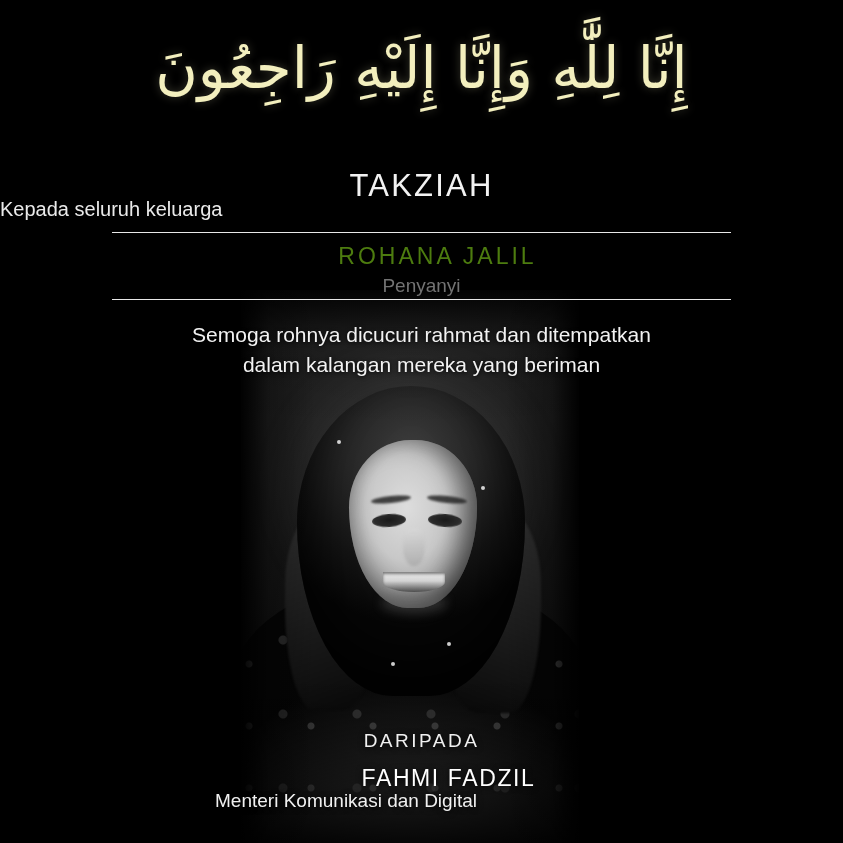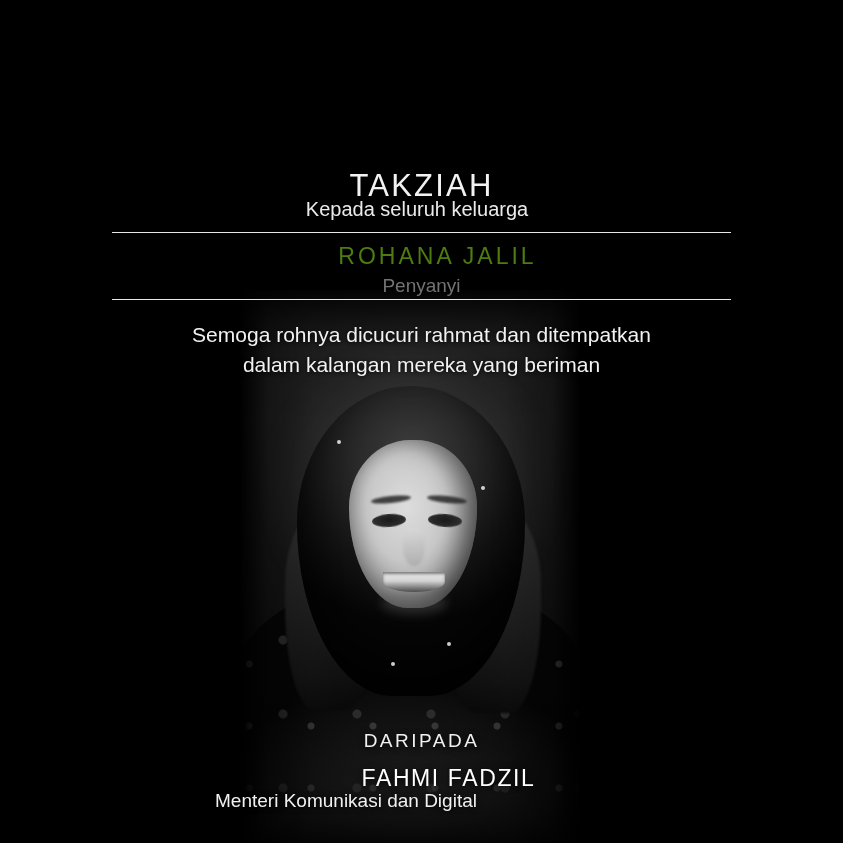--- a/index.html
+++ b/index.html
@@ -224,24 +224,22 @@
     text-align: center;
     font-size: 31px;
     letter-spacing: 2.2px;
     color: #f2f2f2;
   }
   #takziah-sub {
     position: absolute;
     top: 198px;
     left: 0;
     width: 818px;
-    text-align: center;
     font-size: 20px;
     color: #eaeaea;
-    padding-left: 8px;
   }
 
   .rule {
     position: absolute;
     left: 112px;
     width: 619px;
     height: 1px;
     background: #e8e8e8;
   }
   #rule-top { top: 232px; }
@@ -342,20 +340,21 @@
     <div class="pin" style="left:96px; top:150px;"></div>
     <div class="pin" style="left:240px; top:196px;"></div>
     <div class="pin" style="left:206px; top:352px;"></div>
     <div class="pin" style="left:150px; top:372px;"></div>
 
     <div id="photo-vignette"></div>
   </div>
 
   <div id="content">
 
+    <div id="calligraphy">إِنَّا لِلَّٰهِ وَإِنَّا إِلَيْهِ رَاجِعُونَ</div>
 
     <div id="takziah">TAKZIAH</div>
 
     <div id="takziah-sub">Kepada seluruh keluarga</div>
 
     <div class="rule" id="rule-top"></div>
 
     <div id="name">ROHANA JALIL</div>
 
     <div id="role">Penyanyi</div>

